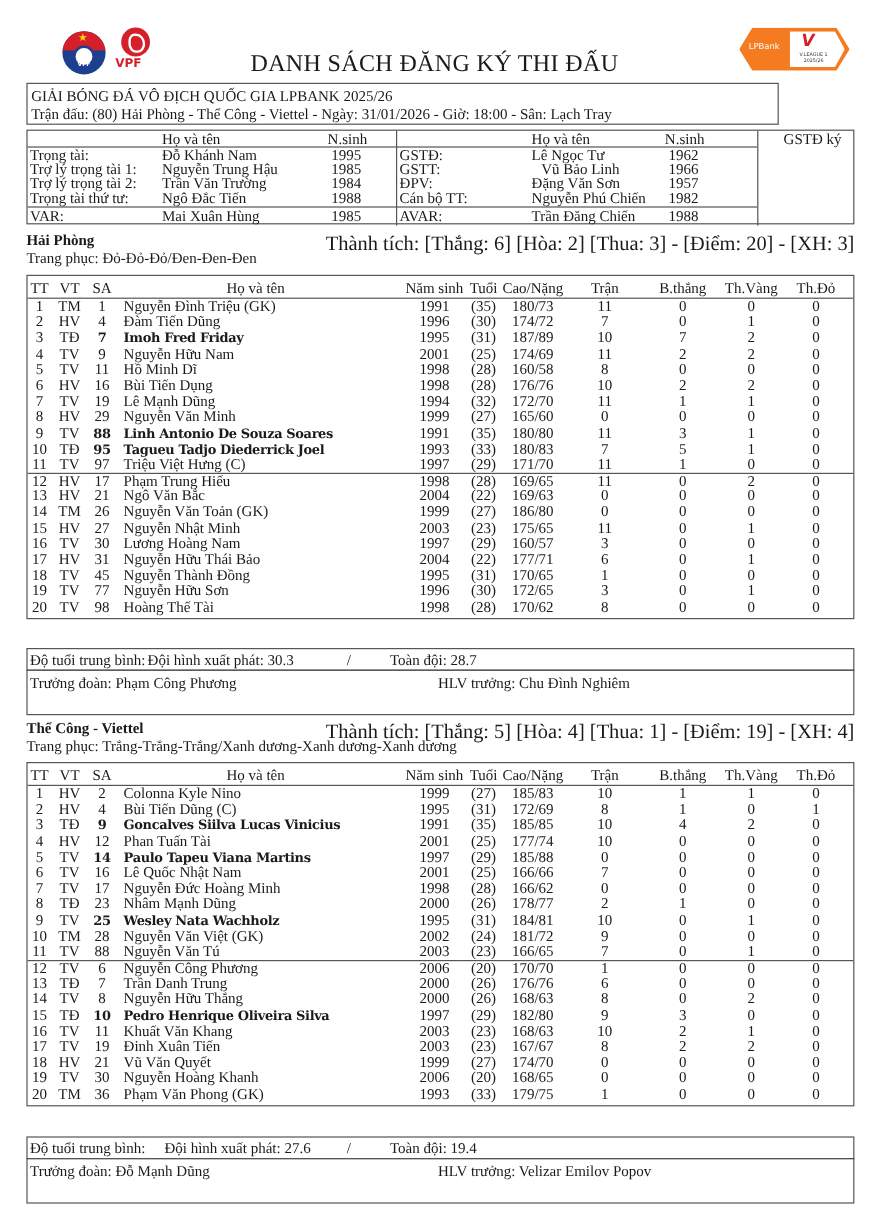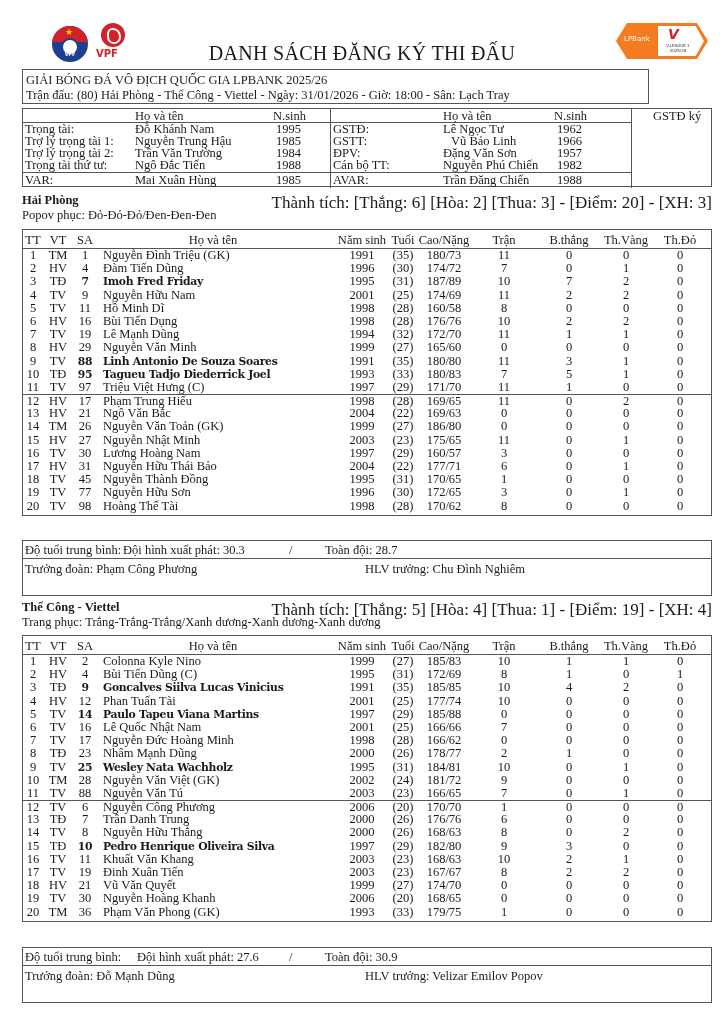--- a/index.html
+++ b/index.html
@@ -137,21 +137,21 @@
       <span class="c" style="left: 420px; top: 50px;">Nguyễn Phú Chiến</span>
       <span class="c" style="left: 534px; top: 50px;">1982</span>
       <span class="c" style="left: 310px; top: 65px;">AVAR:</span>
       <span class="c" style="left: 420px; top: 65px;">Trần Đăng Chiến</span>
       <span class="c" style="left: 534px; top: 65px;">1988</span>
     </div>
 </div>
 
 <div class="team-name" style="top:193px">Hải Phòng</div>
 <div class="team-rec" style="top:193px">Thành tích: [Thắng: 6] [Hòa: 2] [Thua: 3] - [Điểm: 20] - [XH: 3]</div>
-<div class="team-kit" style="top:208px">Popov phục: Đỏ-Đỏ-Đỏ/Đen-Đen-Đen</div>
+<div class="team-kit" style="top:208px">Trang phục: Đỏ-Đỏ-Đỏ/Đen-Đen-Đen</div>
 <div class="squad" id="squad-0" style="top:229px">
     <div class="thead">
       <span class="cell c-tt">TT</span>
       <span class="cell c-vt">VT</span>
       <span class="cell c-sa">SA</span>
       <span class="cell c-name">Họ và tên</span>
       <span class="cell c-yob">Năm sinh</span>
       <span class="cell c-age">Tuổi</span>
       <span class="cell c-hw">Cao/Nặng</span>
       <span class="cell c-app">Trận</span>
@@ -708,18 +708,18 @@
       <span class="cell c-goal">0</span>
       <span class="cell c-yel">0</span>
       <span class="cell c-red">0</span>
     </div>
     <div style="height: 2px;"></div>
   </div>
 <div class="avg-box" style="top:947px">
   <span style="left:2px">Độ tuổi trung bình:</span>
   <span style="left:114px">Đội hình xuất phát: 27.6</span>
   <span style="left:266px">/</span>
-  <span style="left:302px">Toàn đội: 30.9</span>
+  <span style="left:302px">Toàn đội: 19.4</span>
 </div>
 <div class="staff-box" style="top:965px">
   <span style="left:2px">Trưởng đoàn: Đỗ Mạnh Dũng</span>
   <span style="left:342px">HLV trưởng: Velizar Emilov Popov</span>
 </div>
 
 </body></html>

